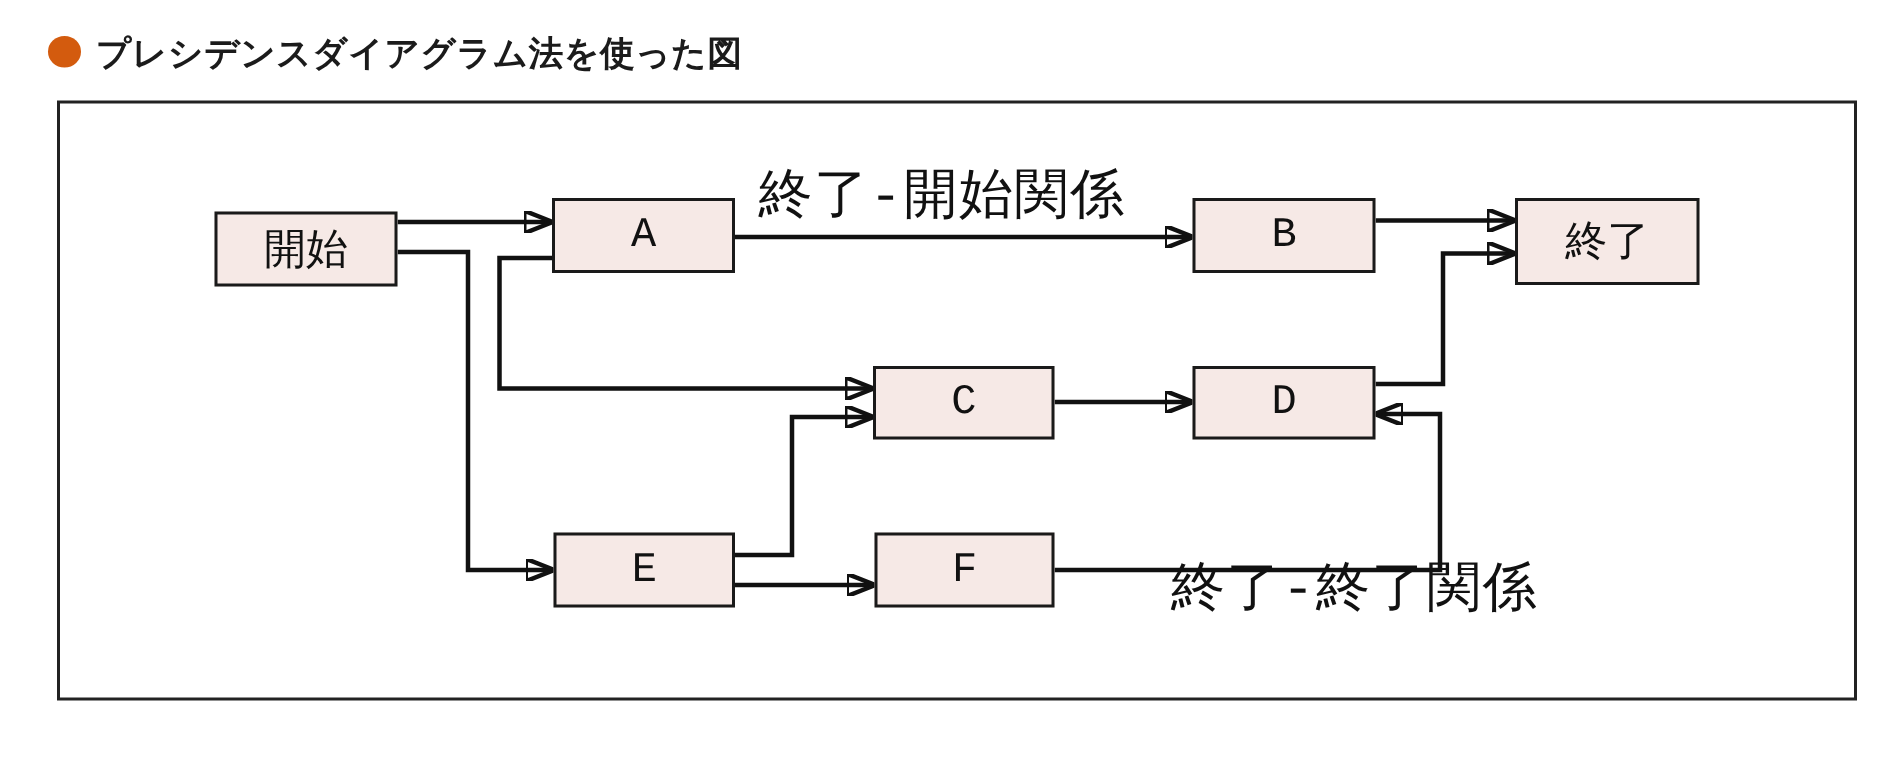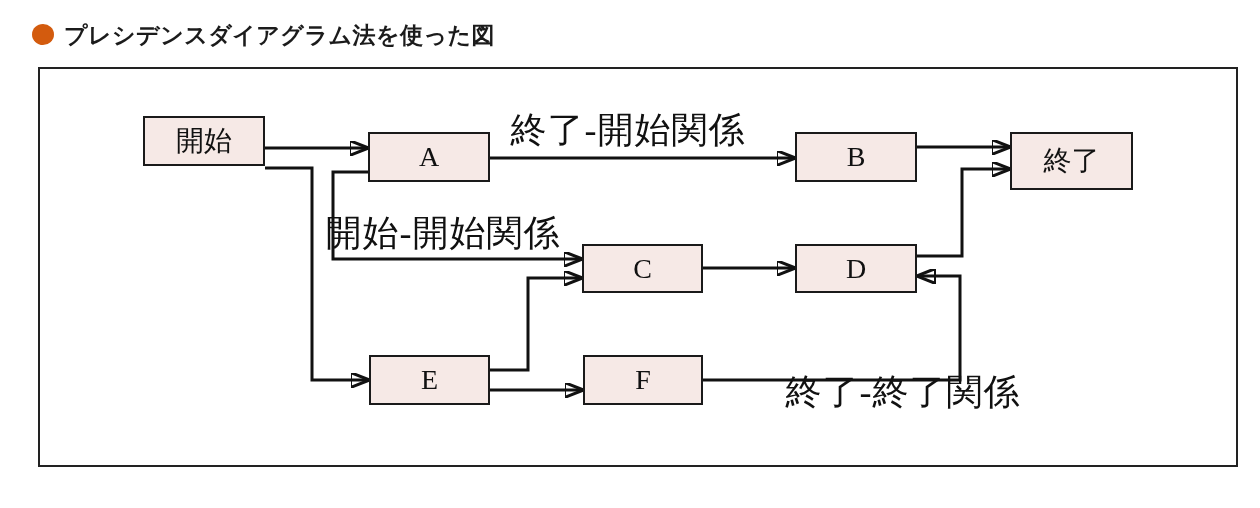--- a/index.html
+++ b/index.html
@@ -7,21 +7,21 @@
     --node-border:#1a1a1a;
     --line:#111111;
     --frame:#222222;
     --bullet:#d35b0e;
   }
   html,body{margin:0;padding:0;background:#ffffff;}
   .page{
     position:relative;
     width:1260px;height:508px;
     background:#ffffff;
-    font-family:Liberation Serif, serif;
+    font-family:Liberation Mono, monospace;
     overflow:hidden;
   }
   
   .bullet{
     position:absolute;left:32px;top:24px;
     width:22px;height:21px;border-radius:50%;
     background:var(--bullet);
   }
   .fig-title{
     position:absolute;left:64px;top:20px;
@@ -42,21 +42,21 @@
   
   .node{
     position:absolute;
     background:var(--node-fill);
     border:2.5px solid var(--node-border);
     box-sizing:border-box;
     display:flex;align-items:center;justify-content:center;
     font-size:28px;color:#111;
     white-space:nowrap;
   }
-  .n-start{left:143px;top:116px;width:122px;height:50px;}
+  .n-start{left:143px;top:141px;width:122px;height:50px;}
   .n-a    {left:368px;top:132px;width:122px;height:50px;}
   .n-b    {left:795px;top:132px;width:122px;height:50px;}
   .n-end  {left:1010px;top:132px;width:123px;height:58px;}
   .n-c    {left:582px;top:244px;width:121px;height:49px;}
   .n-d    {left:795px;top:244px;width:122px;height:49px;}
   .n-e    {left:369px;top:355px;width:121px;height:50px;}
   .n-f    {left:583px;top:355px;width:120px;height:50px;}
   
   .edge-label{
     position:absolute;
@@ -99,16 +99,15 @@
   <div class="node n-start">開始</div>
   <div class="node n-a">A</div>
   <div class="node n-b">B</div>
   <div class="node n-end">終了</div>
   <div class="node n-c">C</div>
   <div class="node n-d">D</div>
   <div class="node n-e">E</div>
   <div class="node n-f">F</div>
 
   <div class="edge-label lbl-fs">終了-開始関係</div>
-  <div class="edge-label lbl-ss">開始-開始関係</div>
   <div class="edge-label lbl-ff">終了-終了関係</div>
 
 </div>
 
 </body></html>

